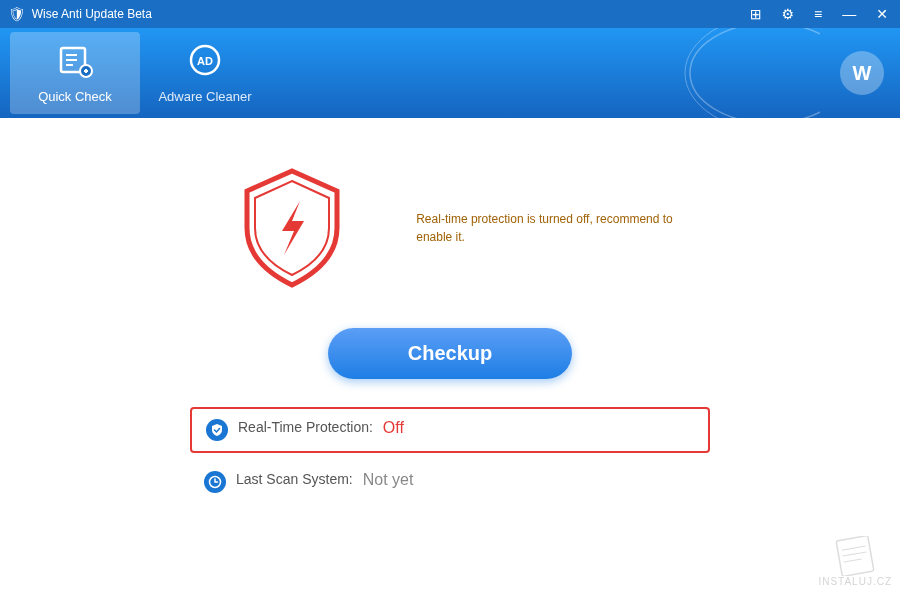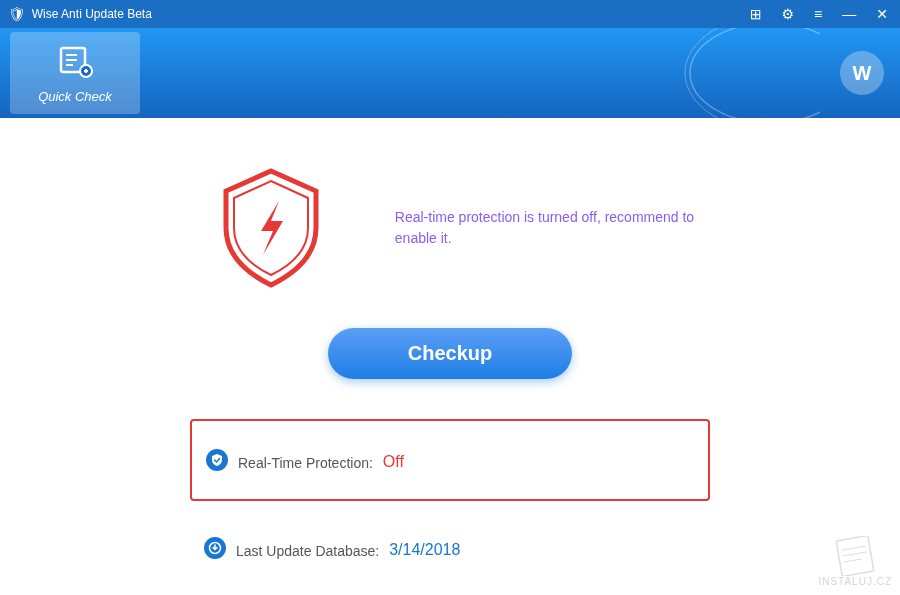--- a/index.html
+++ b/index.html
@@ -69,21 +69,20 @@
       background: rgba(255,255,255,0.25);
       color: white;
     }
     .nav-tab .tab-icon {
       font-size: 28px;
       line-height: 1;
     }
     .nav-tab .tab-label {
       font-size: 13px;
       font-weight: 500;
-      font-style: italic;
     }
     .nav-avatar {
       position: absolute;
       right: 16px;
       top: 50%;
       transform: translateY(-50%);
       width: 44px;
       height: 44px;
       border-radius: 50%;
       background: rgba(255,255,255,0.3);
@@ -135,52 +134,52 @@
       align-items: center;
       justify-content: center;
       flex-shrink: 0;
     }
     .shield-svg {
       width: 120px;
       height: 130px;
     }
 
     .warning-text {
-      color: #8b5cf6;
-      font-size: 14px;
+      color: #a16207;
+      font-size: 12px;
       font-weight: 500;
       line-height: 1.5;
       max-width: 380px;
       margin-left: 29px;
     }
 
     
     .checkup-btn {
       background: linear-gradient(180deg, #5b9ef6 0%, #1e7ee4 100%);
       color: white;
       border: none;
       border-radius: 30px;
       padding: 14px 80px;
       font-size: 20px;
       font-weight: 600;
       cursor: pointer;
-      margin-bottom: 40px;
+      margin-bottom: 28px;
       box-shadow: 0 3px 10px rgba(30,126,228,0.4);
     }
 
     
     .status-section {
       width: 100%;
       max-width: 520px;
     }
     .status-item {
       display: flex;
-      align-items: flex-end;
+      align-items: flex-start;
       gap: 10px;
-      padding: 28px 14px;
+      padding: 10px 14px;
       margin-bottom: 8px;
       font-size: 14px;
       color: #555;
     }
     .status-item.highlighted {
       border: 2px solid #e53935;
       border-radius: 4px;
     }
     .status-icon {
       width: 22px;
@@ -263,20 +262,29 @@
         <circle cx="29" cy="29" r="6" fill="#1a6fc4" stroke="white" stroke-width="2"></circle>
         <line x1="27" y1="29" x2="31" y2="29" stroke="white" stroke-width="2"></line>
         <line x1="29" y1="27" x2="29" y2="31" stroke="white" stroke-width="2"></line>
         <line x1="9" y1="13" x2="20" y2="13" stroke="white" stroke-width="2"></line>
         <line x1="9" y1="18" x2="20" y2="18" stroke="white" stroke-width="2"></line>
         <line x1="9" y1="23" x2="16" y2="23" stroke="white" stroke-width="2"></line>
       </svg>
     </span>
     <span class="tab-label">Quick Check</span>
   </div>
+  <div class="nav-tab">
+    <span class="tab-icon">
+      <svg width="36" height="36" viewBox="0 0 36 36" fill="none">
+        <circle cx="18" cy="18" r="14" stroke="white" stroke-width="2.5" fill="none"></circle>
+        <text x="18" y="23" text-anchor="middle" fill="white" font-size="11" font-weight="bold" font-family="Arial">AD</text>
+      </svg>
+    </span>
+    <span class="tab-label">Adware Cleaner</span>
+  </div>
 
   <div class="nav-wave">
     <svg width="200" height="90" viewBox="0 0 200 90" fill="none" opacity="0.3">
       <ellipse cx="150" cy="45" rx="80" ry="50" stroke="white" stroke-width="1.5" fill="none"></ellipse>
       <ellipse cx="160" cy="45" rx="95" ry="60" stroke="white" stroke-width="1" fill="none"></ellipse>
     </svg>
   </div>
 
   <div class="nav-avatar">W</div>
 </div>
@@ -305,31 +313,31 @@
       <div class="status-icon blue-shield">
         <svg width="14" height="14" viewBox="0 0 14 14" fill="none">
           <path d="M7 1 L12 3 L12 7 Q12 11 7 13 Q2 11 2 7 L2 3 Z" fill="white"></path>
           <path d="M4.5 7 L6.5 9 L9.5 5.5" stroke="#1976d2" stroke-width="1.5" fill="none" stroke-linecap="round"></path>
         </svg>
       </div>
       <span class="status-label">Real-Time Protection: </span>
       <a class="status-value" href="#">Off</a>
     </div>
 
-
     <div class="status-item">
-      <div class="status-icon blue-down">
+      <div class="status-icon blue-circle">
         <svg width="14" height="14" viewBox="0 0 14 14" fill="none">
           <circle cx="7" cy="7" r="5.5" stroke="white" stroke-width="1.5" fill="none"></circle>
-          <path d="M7 4 L7 8 M5 6.5 L7 8.5 L9 6.5" stroke="white" stroke-width="1.5" stroke-linecap="round" stroke-linejoin="round"></path>
+          <path d="M7 4 L7 7 L9.5 7" stroke="white" stroke-width="1.5" stroke-linecap="round"></path>
         </svg>
       </div>
-      <span class="status-label">Last Update Database: </span>
-      <span class="status-value blue">3/14/2018</span>
+      <span class="status-label">Last Scan System: </span>
+      <span class="status-value gray">Not yet</span>
     </div>
+
 
   </div>
 
   <div class="watermark">
     <svg width="48" height="40" viewBox="0 0 48 40" fill="none">
       <rect x="8" y="2" width="32" height="36" rx="2" fill="none" stroke="#bbb" stroke-width="1.5" transform="rotate(-10 24 20)"></rect>
       <line x1="12" y1="12" x2="36" y2="12" stroke="#bbb" stroke-width="1" transform="rotate(-10 24 20)"></line>
       <line x1="12" y1="18" x2="36" y2="18" stroke="#bbb" stroke-width="1" transform="rotate(-10 24 20)"></line>
       <line x1="12" y1="24" x2="30" y2="24" stroke="#bbb" stroke-width="1" transform="rotate(-10 24 20)"></line>
     </svg>

